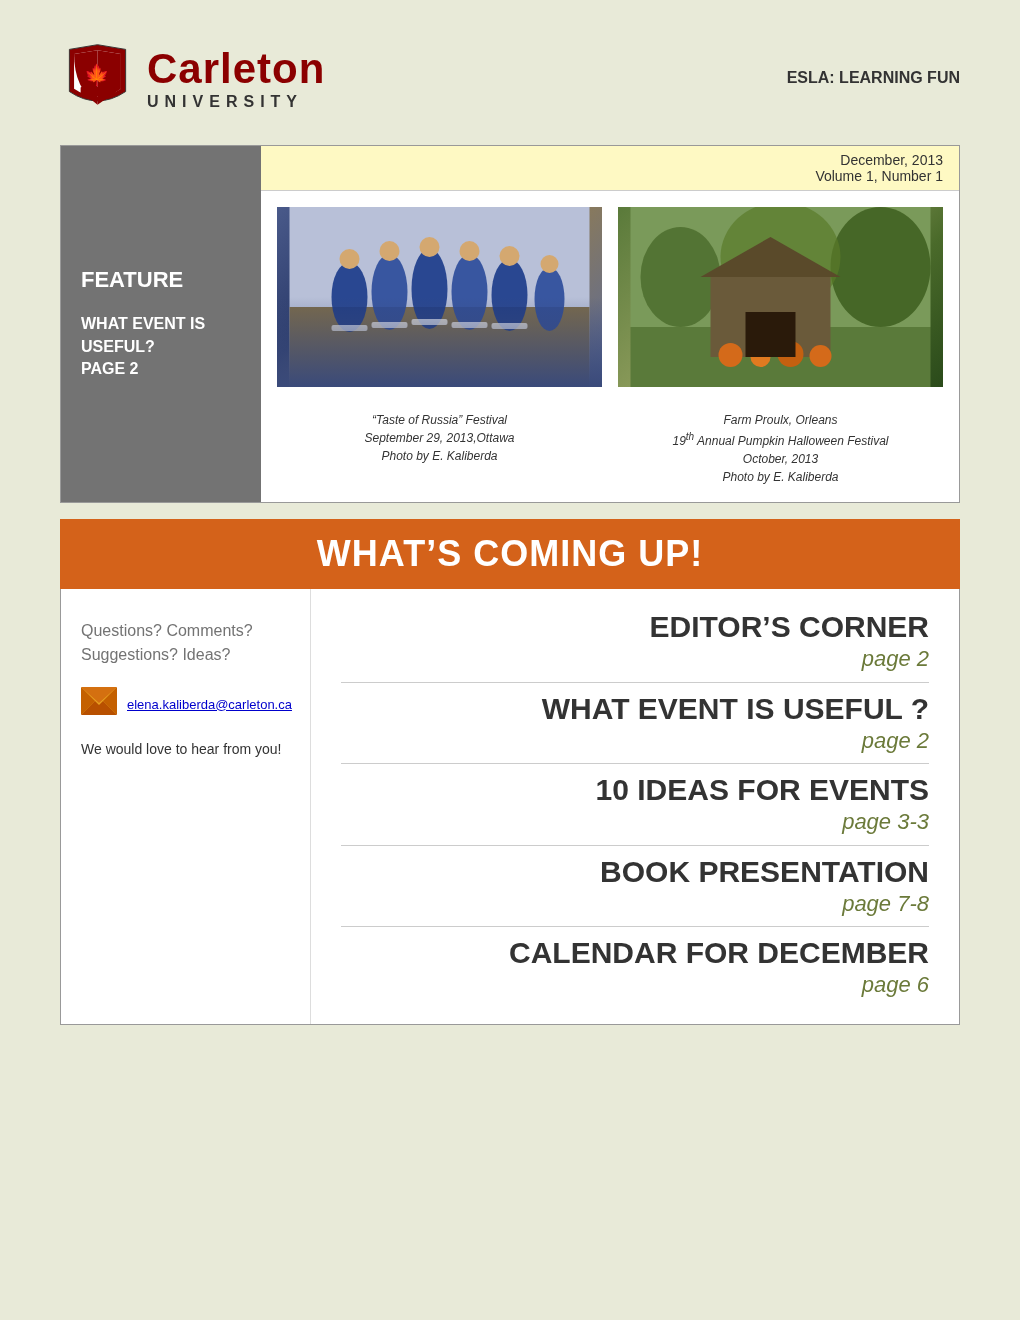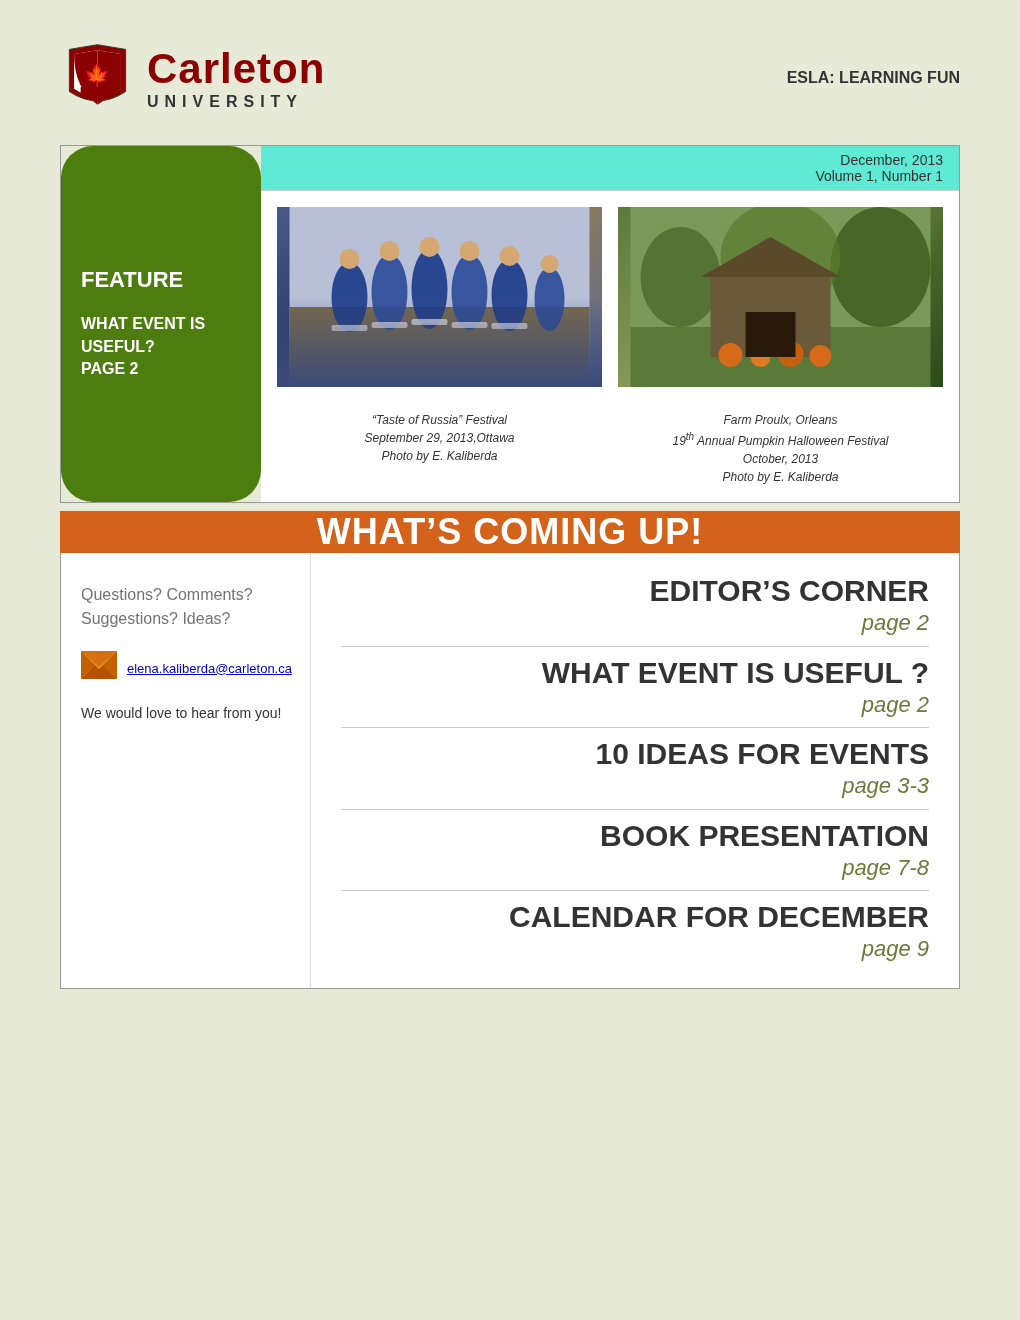--- a/index.html
+++ b/index.html
@@ -48,28 +48,27 @@
 
     
     .top-content {
       display: flex;
       border: 1px solid #999;
       margin-bottom: 0;
     }
 
     
     .left-sidebar {
-      background-color: #4d7c0f;
+      background-color: #737373;
       width: 200px;
       min-width: 200px;
       padding: 40px 20px;
       display: flex;
       flex-direction: column;
       justify-content: center;
-      border-radius: 32px;
     }
     .feature-label {
       color: white;
       font-size: 22px;
       font-weight: bold;
       margin-bottom: 20px;
     }
     .feature-subtitle {
       color: white;
       font-size: 16px;
@@ -79,21 +78,21 @@
 
     
     .right-content {
       flex: 1;
       display: flex;
       flex-direction: column;
     }
 
     
     .date-bar {
-      background-color: #5eead4;
+      background-color: #fef9c3;
       text-align: right;
       padding: 6px 16px;
       border-bottom: 1px solid #ccc;
       font-size: 14px;
       color: #333;
     }
 
     
     .photos-row {
       display: flex;
@@ -146,21 +145,22 @@
       color: #333;
       font-style: italic;
       text-align: center;
       line-height: 1.5;
     }
 
     
     .orange-banner {
       background-color: #d4621a;
       text-align: center;
-      margin-top: 8px;
+      padding: 14px;
+      margin-top: 16px;
     }
     .orange-banner-text {
       color: white;
       font-size: 36px;
       font-weight: bold;
       letter-spacing: 1px;
     }
 
     
     .bottom-section {
@@ -406,17 +406,17 @@
     <hr class="toc-divider">
 
     <div class="toc-item">
       <div class="toc-title">BOOK PRESENTATION</div>
       <div class="toc-page">page 7-8</div>
     </div>
     <hr class="toc-divider">
 
     <div class="toc-item">
       <div class="toc-title">CALENDAR FOR DECEMBER</div>
-      <div class="toc-page">page 9</div>
+      <div class="toc-page">page 6</div>
     </div>
 
   </div>
 </div>
 
 </body></html>

